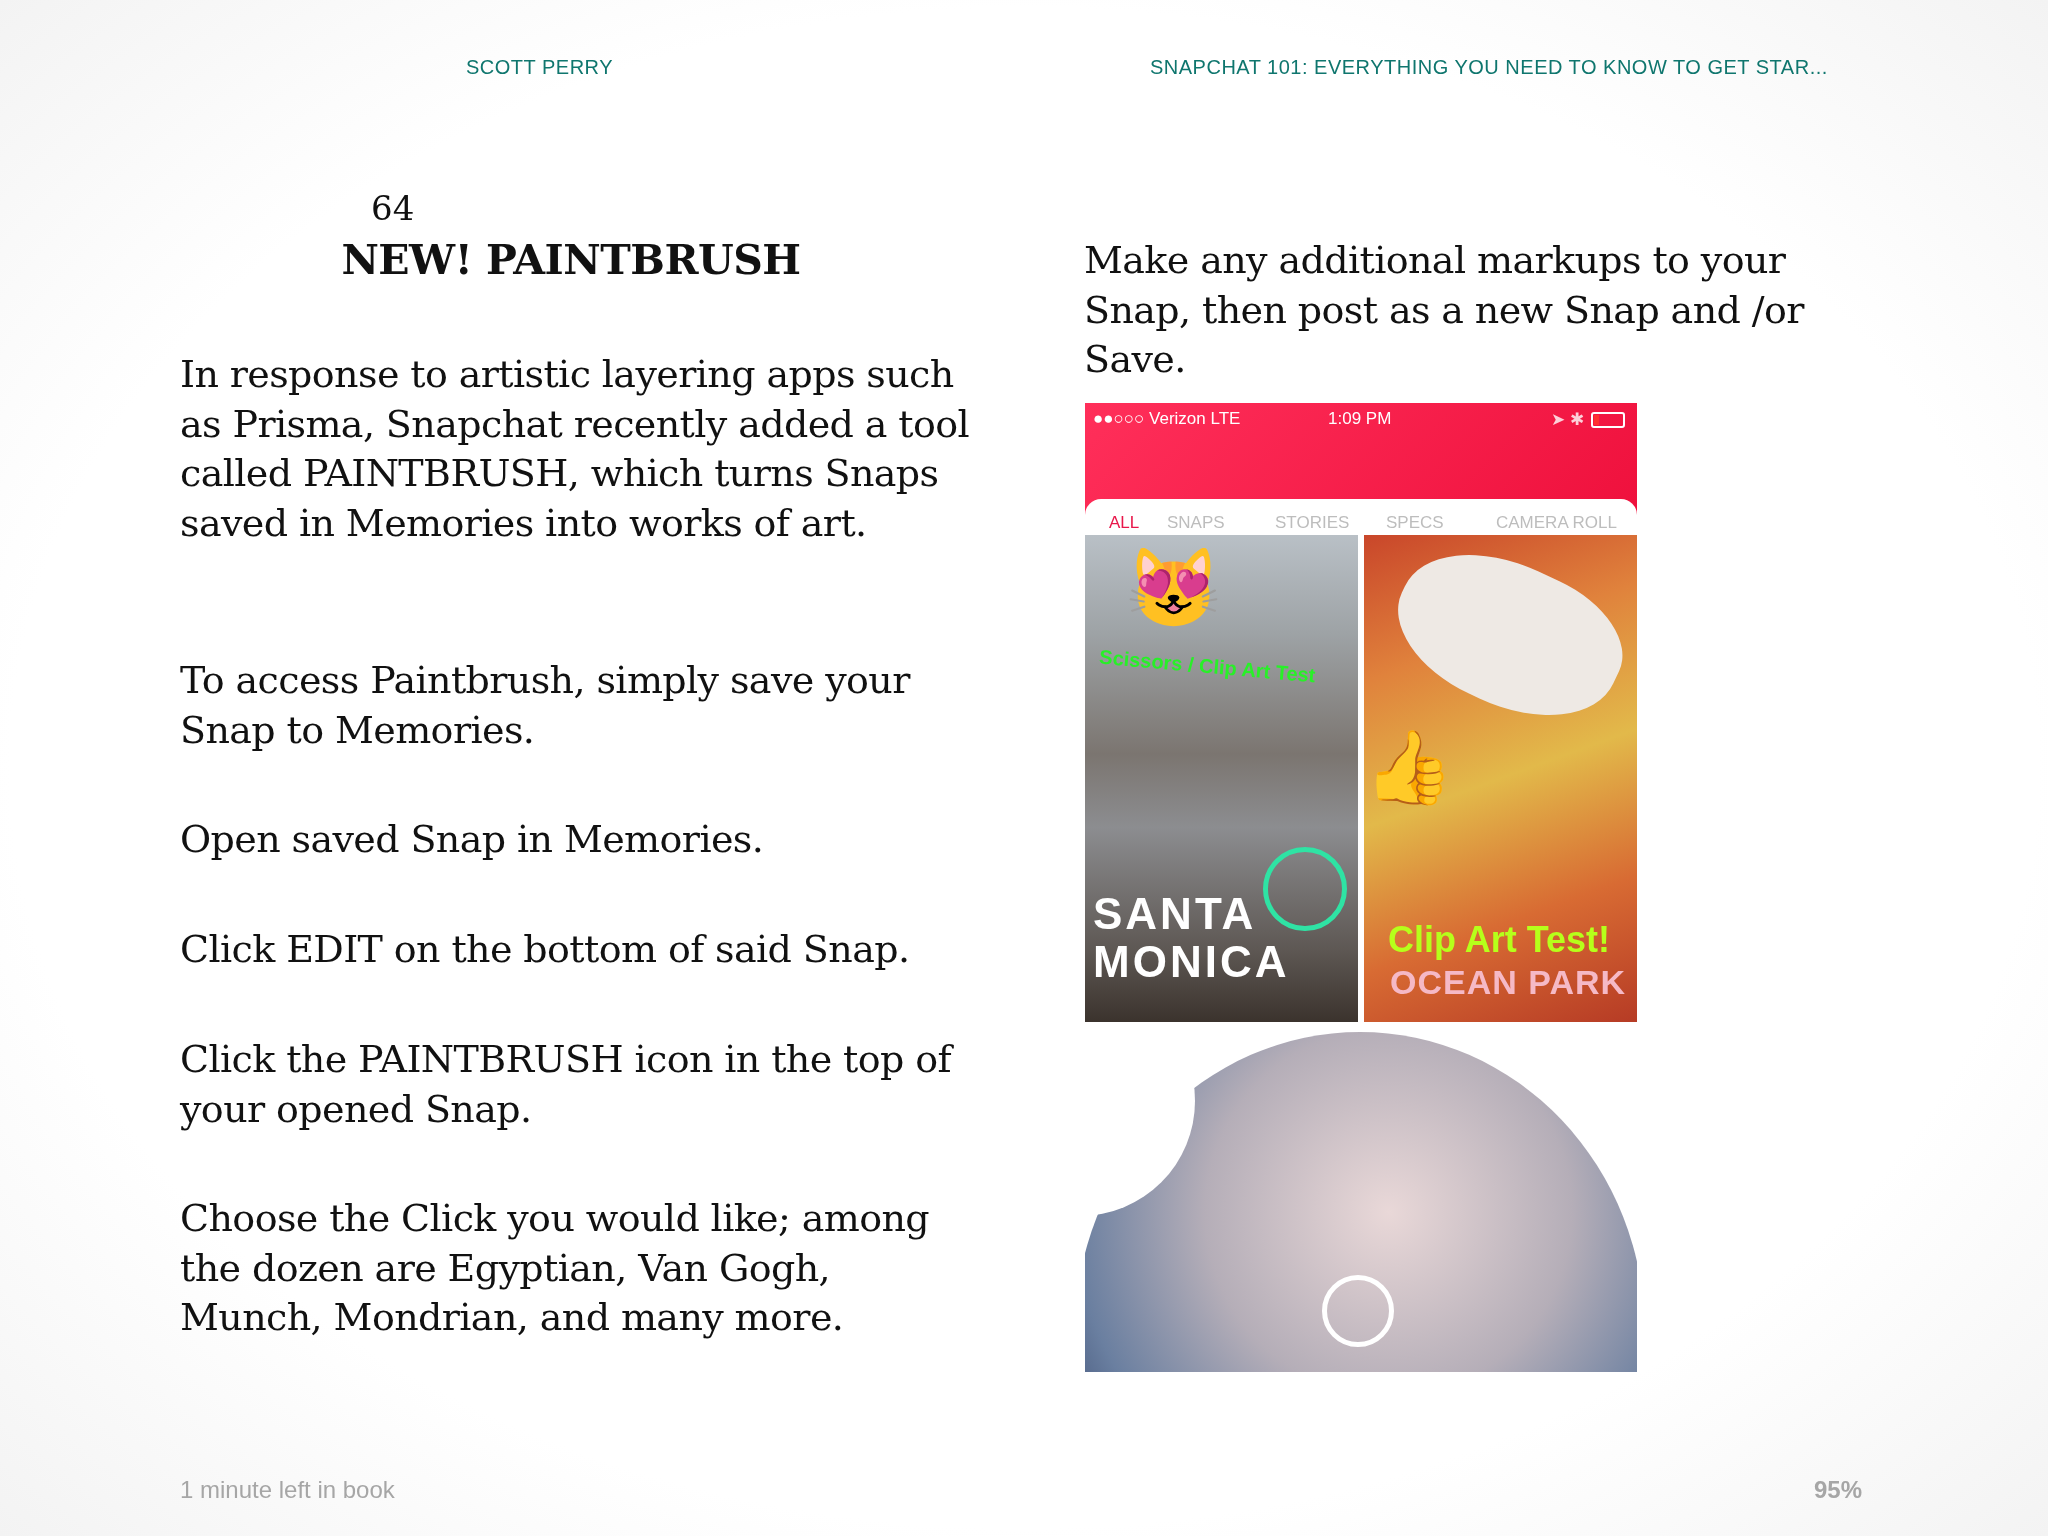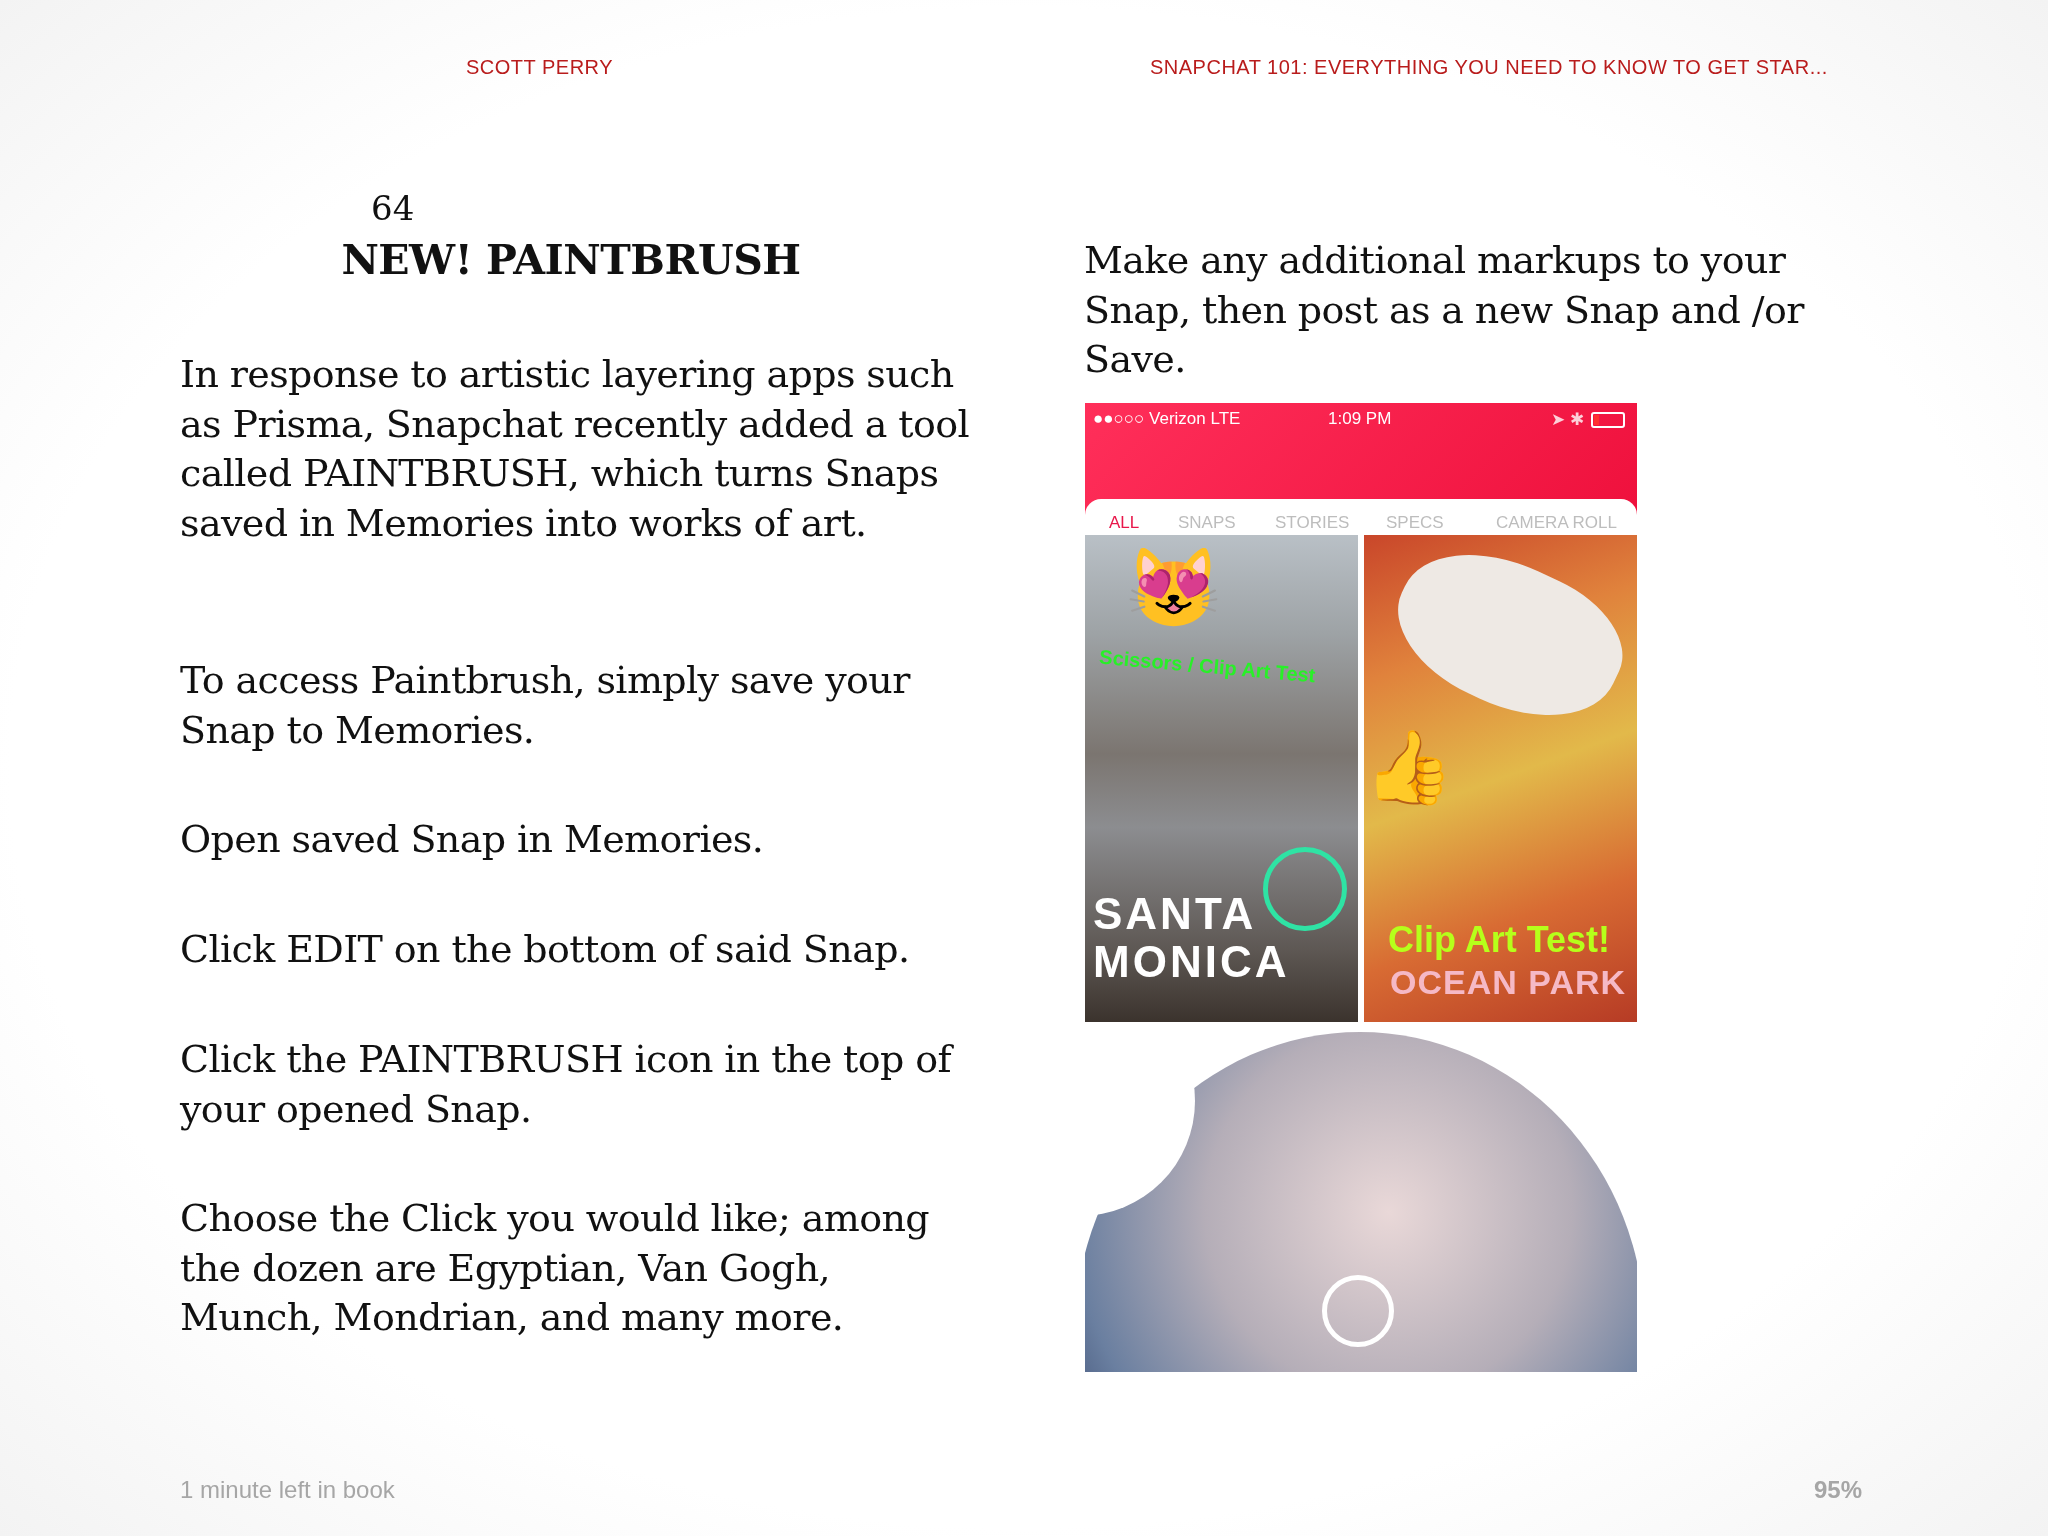--- a/index.html
+++ b/index.html
@@ -1,19 +1,19 @@
 <!DOCTYPE html>
 <html><head>
 <meta charset="utf-8">
 <style>
   html,body{margin:0;padding:0;}
   body{width:2048px;height:1536px;position:relative;overflow:hidden;
     background:radial-gradient(ellipse at center,#ffffff 70%,#f3f3f3 100%);
     font-family:"DejaVu Serif",serif;color:#111;}
-  .hdr{position:absolute;top:56px;font-family:"Liberation Sans",sans-serif;font-size:20px;color:#b91c1c;letter-spacing:0.5px;white-space:nowrap;}
+  .hdr{position:absolute;top:56px;font-family:"Liberation Sans",sans-serif;font-size:20px;color:#0f766e;letter-spacing:0.5px;white-space:nowrap;}
   .ftr{position:absolute;top:1476px;font-family:"Liberation Sans",sans-serif;font-size:24px;color:#a6a6a6;white-space:nowrap;}
   .pagenum{position:absolute;left:371px;width:400px;text-align:left;top:188px;font-size:34px;font-family:"DejaVu Serif",serif;}
   .heading{position:absolute;left:271px;width:600px;text-align:center;top:236px;font-size:41px;font-weight:bold;font-family:"DejaVu Serif",serif;letter-spacing:-0.5px;}
   .para{position:absolute;left:180px;width:800px;font-size:38px;line-height:49.5px;font-family:"DejaVu Serif",serif;letter-spacing:-0.6px;}
   .rpara{position:absolute;left:1084px;width:760px;top:236px;font-size:38px;line-height:49.5px;letter-spacing:-0.6px;}
   .phone{position:absolute;left:1085px;top:389px;width:552px;height:983px;background:#fff;overflow:hidden;}
   .sbar{position:absolute;left:0;top:0;width:552px;height:146px;background:linear-gradient(135deg,#ff2f5a,#ee0f3b);margin-top:14px;}
   .sb-text{position:absolute;top:6px;font-family:"Liberation Sans",sans-serif;font-size:17px;color:#fff;}
   .title-row{position:absolute;top:36px;left:0;width:552px;height:64px;}
   .avatar{position:absolute;left:18px;top:10px;width:38px;height:44px;border-radius:50%;background:radial-gradient(circle at 50% 60%,#f1c7a0 45%,#5b3a23 46%);}
@@ -56,21 +56,21 @@
 <div class="phone">
   <div class="sbar">
     <span class="sb-text" style="left:8px;">●●○○○ Verizon  LTE</span>
     <span class="sb-text" style="left:243px;">1:09 PM</span>
     <span class="sb-text" style="left:466px;opacity:.8;">➤ ✱</span>
     <span style="position:absolute;left:506px;top:9px;width:30px;height:12px;border:2px solid #fff;border-radius:3px;">
         <span style="position:absolute;left:1px;top:1px;width:5px;height:10px;background:#ff3030;"></span>
       </span>
     <div class="tabs">
       <span class="tab active" style="left:24px;">ALL</span>
-      <span class="tab" style="left:93px;">SNAPS</span>
+      <span class="tab" style="left:82px;">SNAPS</span>
       <span class="tab" style="left:190px;">STORIES</span>
       <span class="tab" style="left:301px;">SPECS</span>
       <span class="tab" style="left:411px;text-align:center;">CAMERA ROLL</span>
       <span class="tab-ul"></span>
     </div>
   </div>
 
   <div class="thumb t1">
     <span style="position:absolute;left:40px;top:8px;font-size:78px;">😻</span>
     <span class="cap" style="left:14px;top:120px;font-size:20px;color:#28f028;transform:rotate(5deg);">Scissors / Clip Art Test</span>

